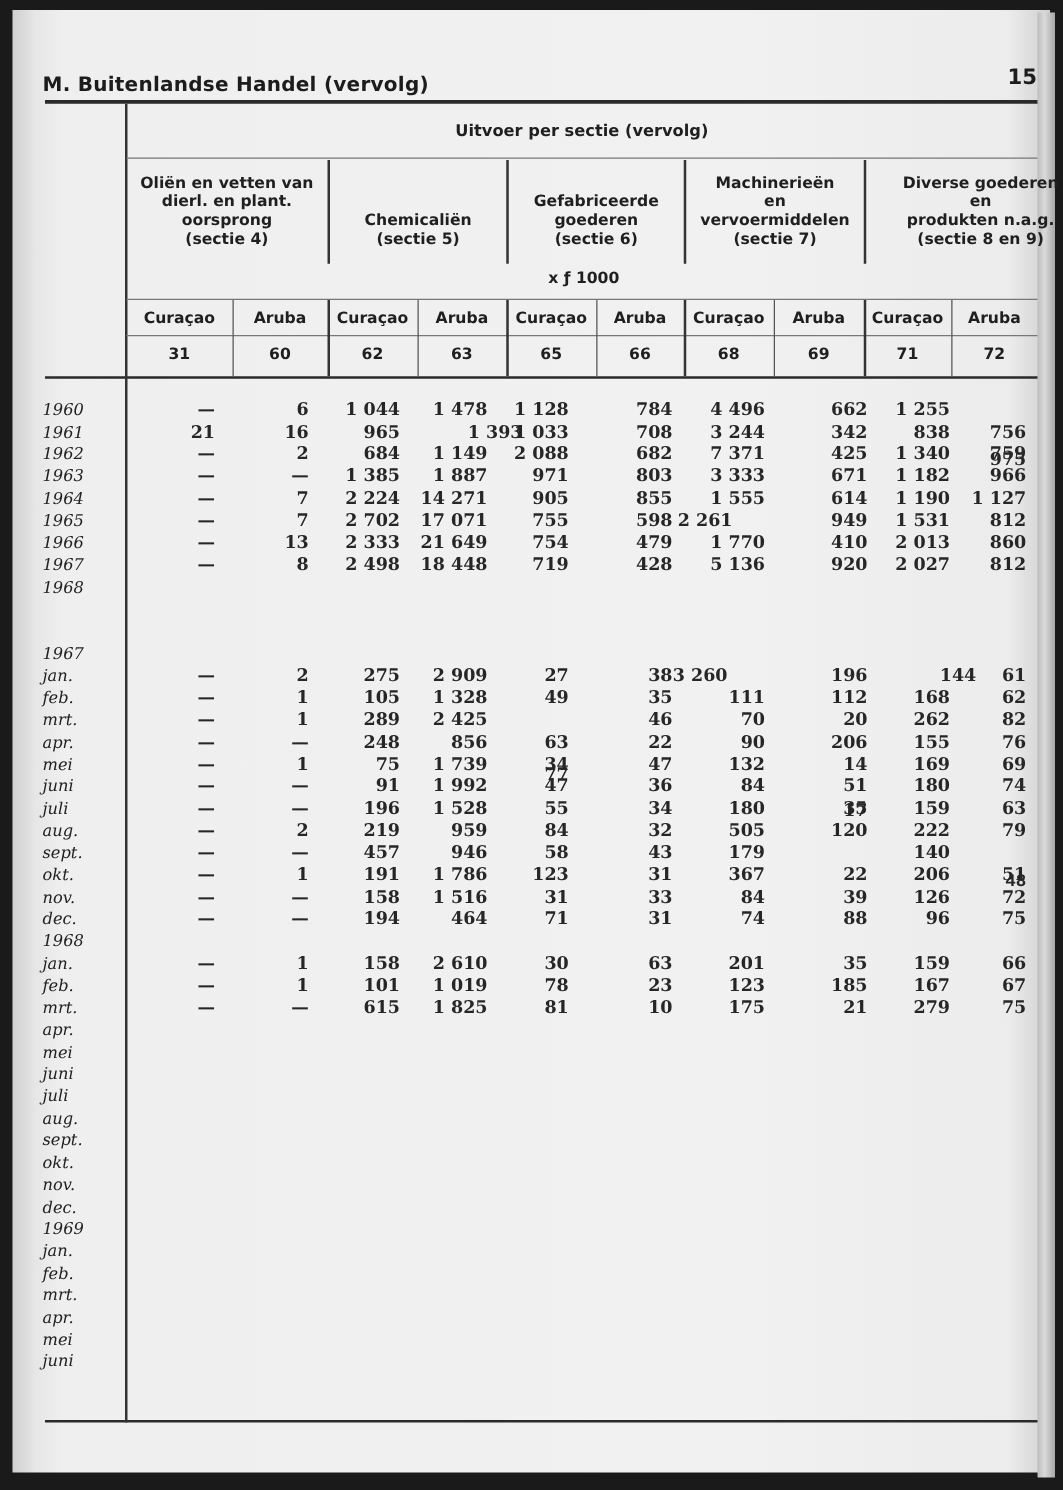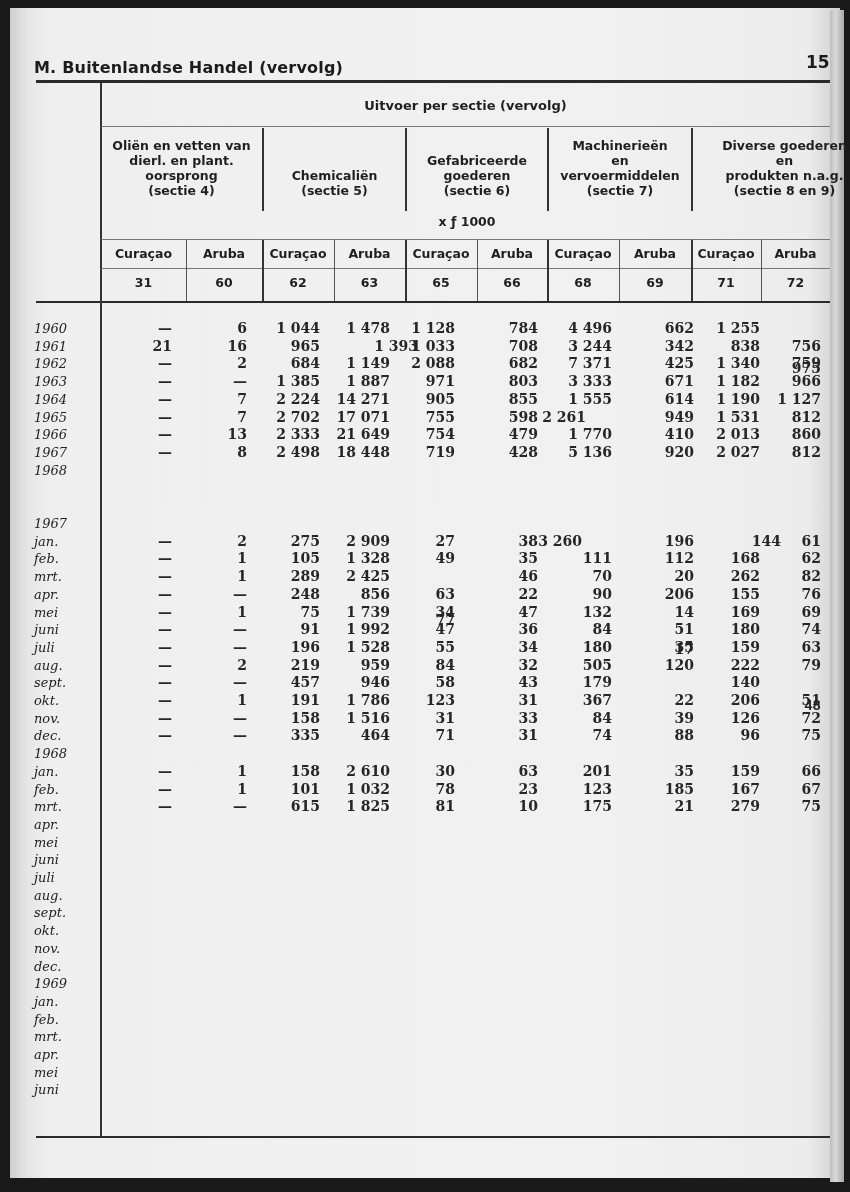--- a/index.html
+++ b/index.html
@@ -350,21 +350,21 @@
     <div class="num" style="top: 709.7px; left: 300px; width: 90px;">1 516</div>
     <div class="num" style="top: 709.7px; left: 365px; width: 90px;">31</div>
     <div class="num" style="top: 709.7px; left: 448px; width: 90px;">33</div>
     <div class="num" style="top: 709.7px; left: 522px; width: 90px;">84</div>
     <div class="num" style="top: 709.7px; left: 604px; width: 90px;">39</div>
     <div class="num" style="top: 709.7px; left: 670px; width: 90px;">126</div>
     <div class="num" style="top: 709.7px; left: 731px; width: 90px;">72</div>
     <div class="stub" style="top: 727.4px;">dec.</div>
     <div class="num" style="top: 727.4px; left: 82px; width: 90px;">—</div>
     <div class="num" style="top: 727.4px; left: 157px; width: 90px;">—</div>
-    <div class="num" style="top: 727.4px; left: 230px; width: 90px;">335</div>
+    <div class="num" style="top: 727.4px; left: 230px; width: 90px;">194</div>
     <div class="num" style="top: 727.4px; left: 300px; width: 90px;">464</div>
     <div class="num" style="top: 727.4px; left: 365px; width: 90px;">71</div>
     <div class="num" style="top: 727.4px; left: 448px; width: 90px;">31</div>
     <div class="num" style="top: 727.4px; left: 522px; width: 90px;">74</div>
     <div class="num" style="top: 727.4px; left: 604px; width: 90px;">88</div>
     <div class="num" style="top: 727.4px; left: 670px; width: 90px;">96</div>
     <div class="num" style="top: 727.4px; left: 731px; width: 90px;">75</div>
     <div class="stub" style="top: 745.1px;">1968</div>
     <div class="stub" style="top: 762.8px;">jan.</div>
     <div class="num" style="top: 762.8px; left: 82px; width: 90px;">—</div>
@@ -374,21 +374,21 @@
     <div class="num" style="top: 762.8px; left: 365px; width: 90px;">30</div>
     <div class="num" style="top: 762.8px; left: 448px; width: 90px;">63</div>
     <div class="num" style="top: 762.8px; left: 522px; width: 90px;">201</div>
     <div class="num" style="top: 762.8px; left: 604px; width: 90px;">35</div>
     <div class="num" style="top: 762.8px; left: 670px; width: 90px;">159</div>
     <div class="num" style="top: 762.8px; left: 731px; width: 90px;">66</div>
     <div class="stub" style="top: 780.5px;">feb.</div>
     <div class="num" style="top: 780.5px; left: 82px; width: 90px;">—</div>
     <div class="num" style="top: 780.5px; left: 157px; width: 90px;">1</div>
     <div class="num" style="top: 780.5px; left: 230px; width: 90px;">101</div>
-    <div class="num" style="top: 780.5px; left: 300px; width: 90px;">1 032</div>
+    <div class="num" style="top: 780.5px; left: 300px; width: 90px;">1 019</div>
     <div class="num" style="top: 780.5px; left: 365px; width: 90px;">78</div>
     <div class="num" style="top: 780.5px; left: 448px; width: 90px;">23</div>
     <div class="num" style="top: 780.5px; left: 522px; width: 90px;">123</div>
     <div class="num" style="top: 780.5px; left: 604px; width: 90px;">185</div>
     <div class="num" style="top: 780.5px; left: 670px; width: 90px;">167</div>
     <div class="num" style="top: 780.5px; left: 731px; width: 90px;">67</div>
     <div class="stub" style="top: 798.2px;">mrt.</div>
     <div class="num" style="top: 798.2px; left: 82px; width: 90px;">—</div>
     <div class="num" style="top: 798.2px; left: 157px; width: 90px;">—</div>
     <div class="num" style="top: 798.2px; left: 230px; width: 90px;">615</div>

